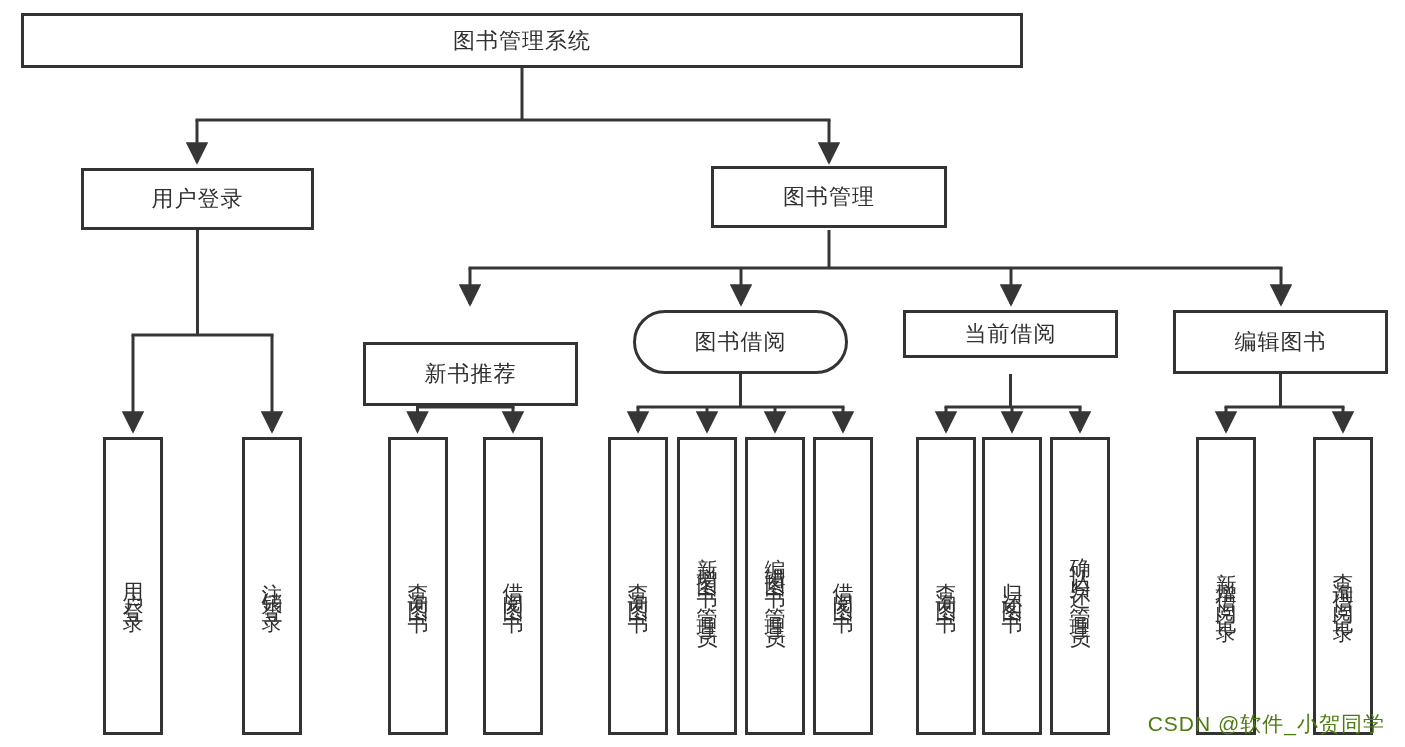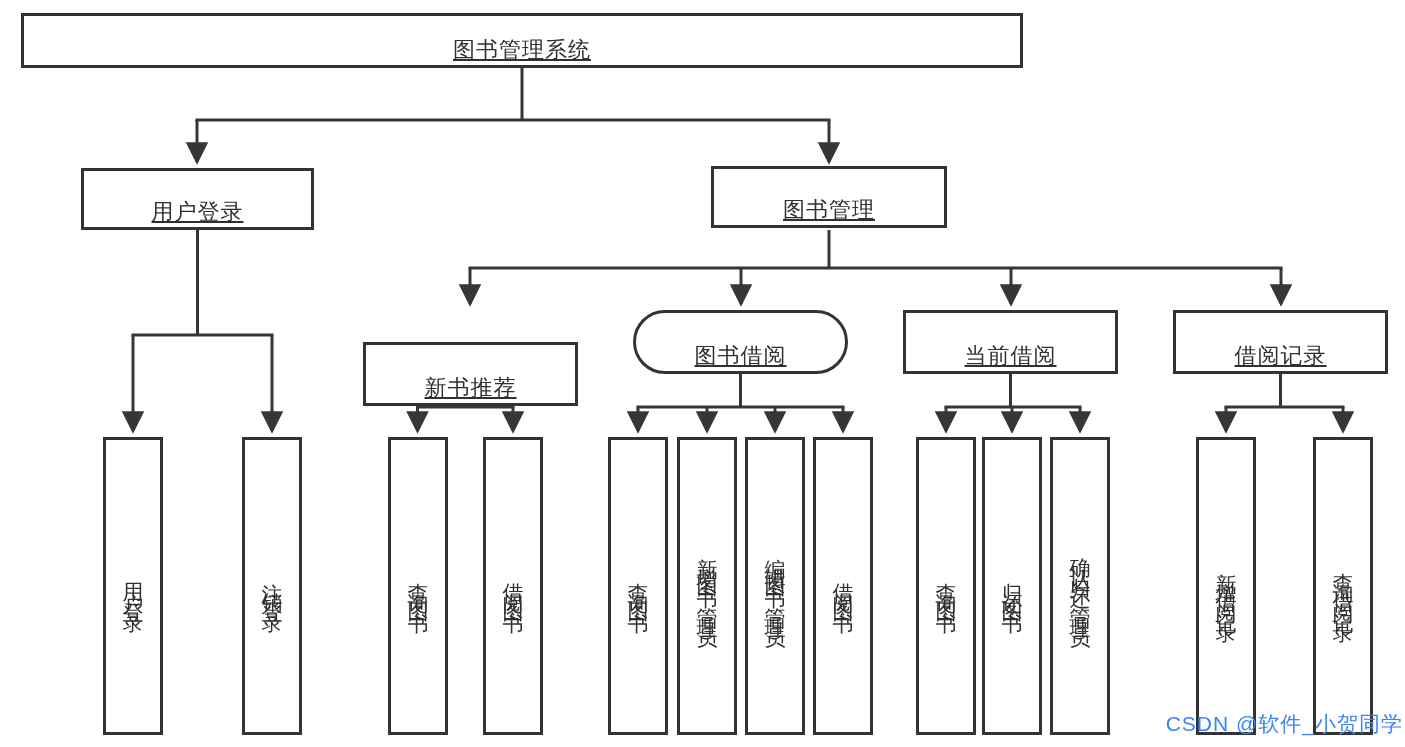--- a/index.html
+++ b/index.html
@@ -28,26 +28,25 @@
     stroke: #363636;
     stroke-width: 3;
     fill: none;
   }
   .box {
     position: absolute;
     box-sizing: border-box;
     border: 3px solid #333333;
     background: #ffffff;
     display: flex;
-    align-items: flex-end;
+    align-items: center;
     justify-content: center;
     font-size: 22px;
     color: #303030;
     letter-spacing: 1px;
-    text-decoration: underline;
   }
   .leaf {
     position: absolute;
     box-sizing: border-box;
     border: 3px solid #333333;
     background: #ffffff;
     top: 437px;
     width: 60px;
     height: 298px;
     display: flex;
@@ -59,24 +58,24 @@
     writing-mode: vertical-rl;
     text-orientation: mixed;
     font-size: 21px;
     line-height: 1.15;
     letter-spacing: 10px;
     color: #303030;
     white-space: nowrap;
   }
   .watermark {
     position: absolute;
-    right: 2px;
+    right: 20px;
     top: 710px;
     font-size: 21px;
-    color: #3b82f6;
+    color: #4d7c0f;
     letter-spacing: 1px;
     z-index: 3;
     white-space: nowrap;
   }
 </style>
 </head>
 <body>
 
 <div class="stage">
 
@@ -138,25 +137,25 @@
   <div class="box" style="left:711px; top:166px; width:236px; height:62px;">
     <span>图书管理</span>
   </div>
 
   <div class="box" style="left:363px; top:310px; width:215px; height:64px;margin-top:32px;">
     <span>新书推荐</span>
   </div>
   <div class="box" style="left:633px; top:310px; width:215px; height:64px;border-radius:32px;">
     <span>图书借阅</span>
   </div>
-  <div class="box" style="left:903px; top:310px; width:215px; height:64px;">
+  <div class="box" style="left:903px; top:310px; width:215px; height:48px;">
     <span>当前借阅</span>
   </div>
   <div class="box" style="left:1173px; top:310px; width:215px; height:64px;">
-    <span>借阅记录</span>
+    <span>编辑图书</span>
   </div>
 
   <div class="leaf" style="left:103px;">
     <span class="vlabel">用户登录</span>
   </div>
   <div class="leaf" style="left:242px;">
     <span class="vlabel">注销登录</span>
   </div>
   <div class="leaf" style="left:388px;">
     <span class="vlabel">查询图书</span>

